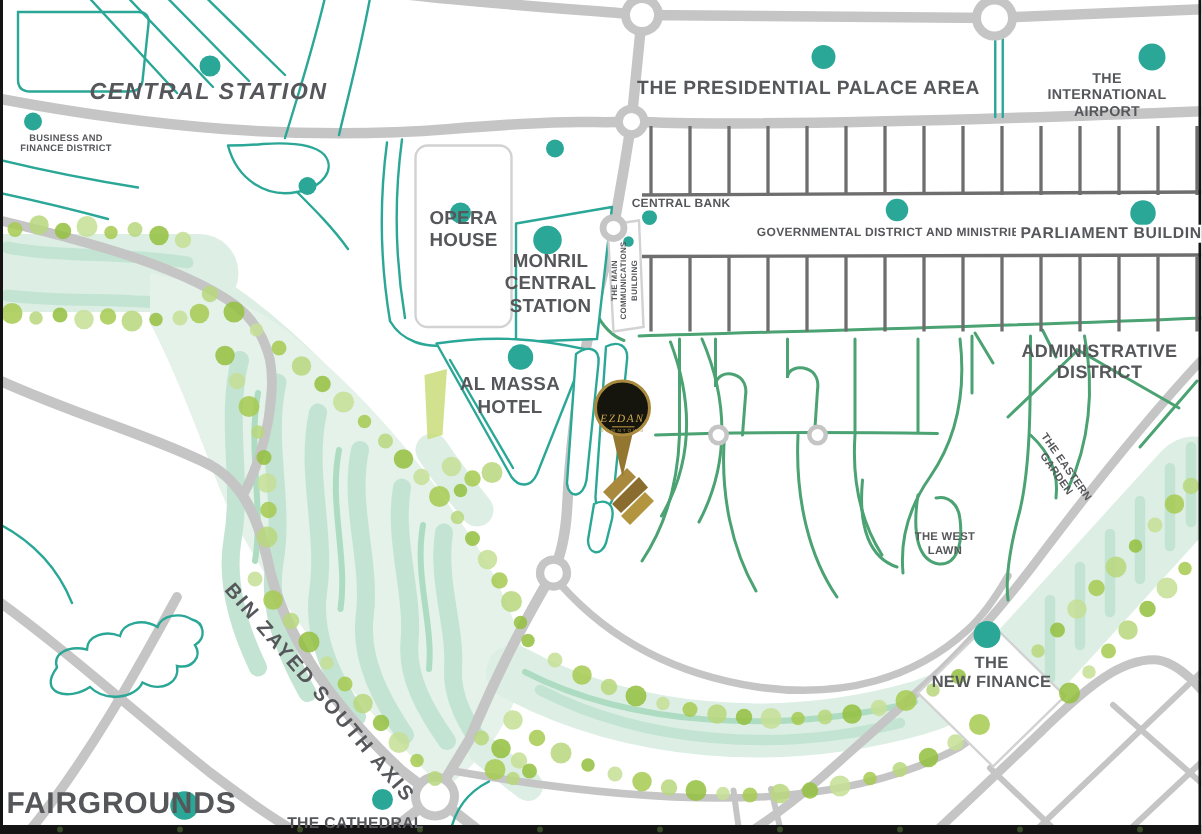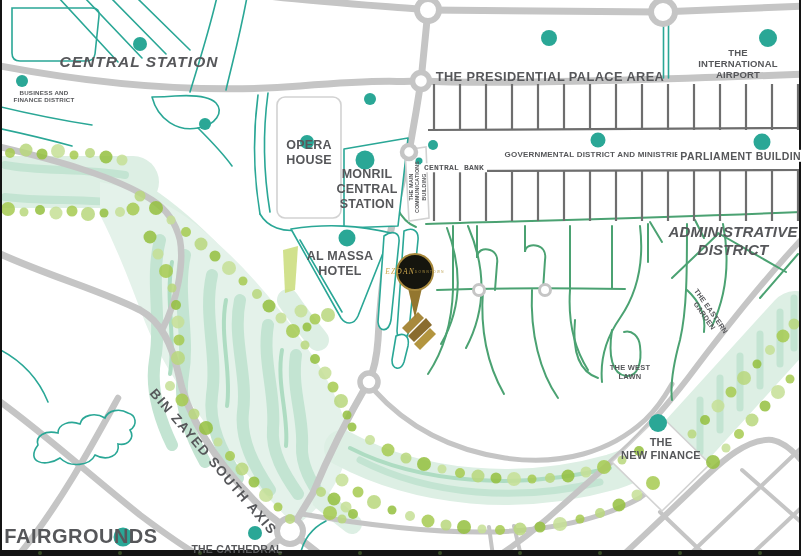--- a/index.html
+++ b/index.html
@@ -25,21 +25,21 @@
        text-align:center;line-height:1.18;white-space:nowrap;z-index:6;letter-spacing:.2px;}
   .pre{white-space:pre-line;}
   .bg{background:#fff;padding:0 3px;}
   .rot49{transform:translate(-50%,-50%) rotate(49.5deg);}
   .rot55{transform:translate(-50%,-50%) rotate(55deg);}
   .rotm90{transform:translate(-50%,-50%) rotate(-90deg);}
   
   .pin{position:absolute;z-index:8;width:0;height:0;}
   .pin-circle{position:absolute;left:-19px;top:-19px;width:38px;height:38px;border-radius:50%;
       background:var(--pinbg);border:2px solid var(--gold);box-sizing:border-box;
-      display:flex;flex-direction:row;align-items:center;justify-content:center;z-index:2;}
+      display:flex;flex-direction:column;align-items:center;justify-content:flex-end;z-index:2;}
   .pin-brand{color:#cfa94e;font-family:"Liberation Serif",serif;font-size:7.5px;font-style:italic;
       letter-spacing:1.2px;line-height:1;}
   .pin-rule{width:15px;height:1px;background:#8a6f30;margin:2px 0 1px;}
   .pin-sub{color:#b99b45;font-size:3px;letter-spacing:1.4px;line-height:1;}
   .pin-stem{position:absolute;left:-7px;top:16px;width:0;height:0;z-index:1;
       border-left:7px solid transparent;border-right:7px solid transparent;
       border-top:30px solid #93762f;}
 </style>
 </head>
 <body>
@@ -384,39 +384,39 @@
           <circle cx="600" cy="553" r="2"></circle>
           <circle cx="680" cy="553" r="2"></circle>
       <circle cx="760" cy="553" r="2"></circle>
     </g>
   </g>
 </svg>
 
   <div class="lbl" style="left:139px;top:62px;font-size:15.5px;letter-spacing:1px;font-style:italic;">CENTRAL STATION</div>
   <div class="lbl pre" style="left:44px;top:96px;font-size:6.2px;">BUSINESS AND
 FINANCE DISTRICT</div>
-  <div class="lbl" style="left:550px;top:58px;font-size:12.8px;letter-spacing:.4px;margin-top:19px;">THE PRESIDENTIAL PALACE AREA</div>
+  <div class="lbl" style="left:539px;top:58px;font-size:12.8px;letter-spacing:.4px;">THE PRESIDENTIAL PALACE AREA</div>
   <div class="lbl pre" style="left:738px;top:64px;font-size:9.5px;">THE INTERNATIONAL
 AIRPORT</div>
   <div class="lbl pre" style="left:309px;top:153px;font-size:12.5px;">OPERA
 HOUSE</div>
   <div class="lbl pre" style="left:367px;top:189px;font-size:12.5px;">MONRIL
 CENTRAL
 STATION</div>
   <div class="lbl pre rotm90" style="left:417px;top:187px;font-size:5.3px;">THE MAIN
 COMMUNICATIONS
 BUILDING</div>
-  <div class="lbl bg" style="left:454px;top:168px;font-size:8px;font-family:Liberation Mono, monospace;">CENTRAL BANK</div>
+  <div class="lbl bg" style="left:454px;top:136px;font-size:8px;">CENTRAL BANK</div>
   <div class="lbl bg" style="left:595px;top:155px;font-size:8px;">GOVERNMENTAL DISTRICT AND MINISTRIES</div>
   <div class="lbl bg" style="left:745px;top:156px;font-size:10.5px;letter-spacing:.4px;">PARLIAMENT BUILDING</div>
-  <div class="lbl pre" style="left:733px;top:241px;font-size:15px;font-style:italic;">ADMINISTRATIVE
+  <div class="lbl pre" style="left:733px;top:241px;font-size:12px;">ADMINISTRATIVE
 DISTRICT</div>
   <div class="lbl pre rot55" style="left:707px;top:314px;font-size:7.2px;">THE EASTERN
 GARDEN</div>
-  <div class="lbl pre" style="left:630px;top:373px;font-size:7.5px;">THE WEST
+  <div class="lbl pre" style="left:630px;top:363px;font-size:7.5px;">THE WEST
 LAWN</div>
   <div class="lbl pre" style="left:661px;top:449px;font-size:11px;">THE
 NEW FINANCE</div>
   <div class="lbl rot49" style="left:213px;top:462px;font-size:13.5px;letter-spacing:1.5px;">BIN ZAYED SOUTH AXIS</div>
   <div class="lbl" style="left:237px;top:549px;font-size:10.5px;text-align:right;">THE CATHEDRAL</div>
   <div class="lbl" style="left:69px;top:537px;font-size:20px;letter-spacing:.5px;padding-left:24px;">FAIRGROUNDS</div>
   <div class="lbl pre" style="left:340px;top:264px;font-size:12.5px;">AL MASSA
 HOTEL</div>
 
   <div class="pin" style="left:415px;top:272px;">

